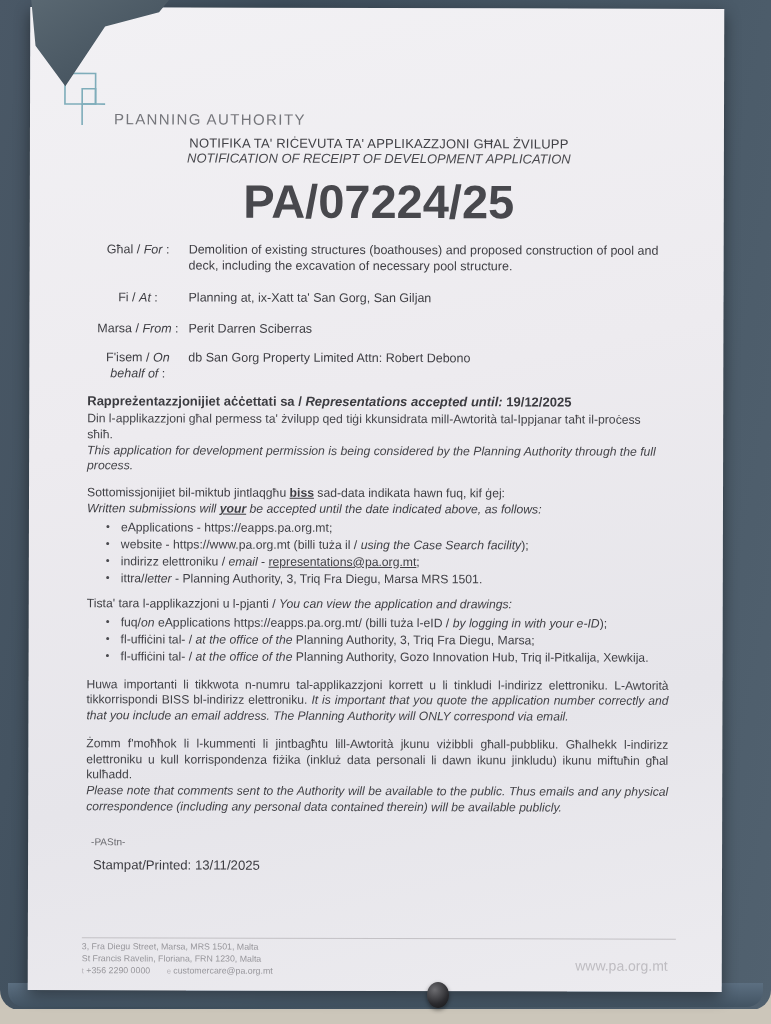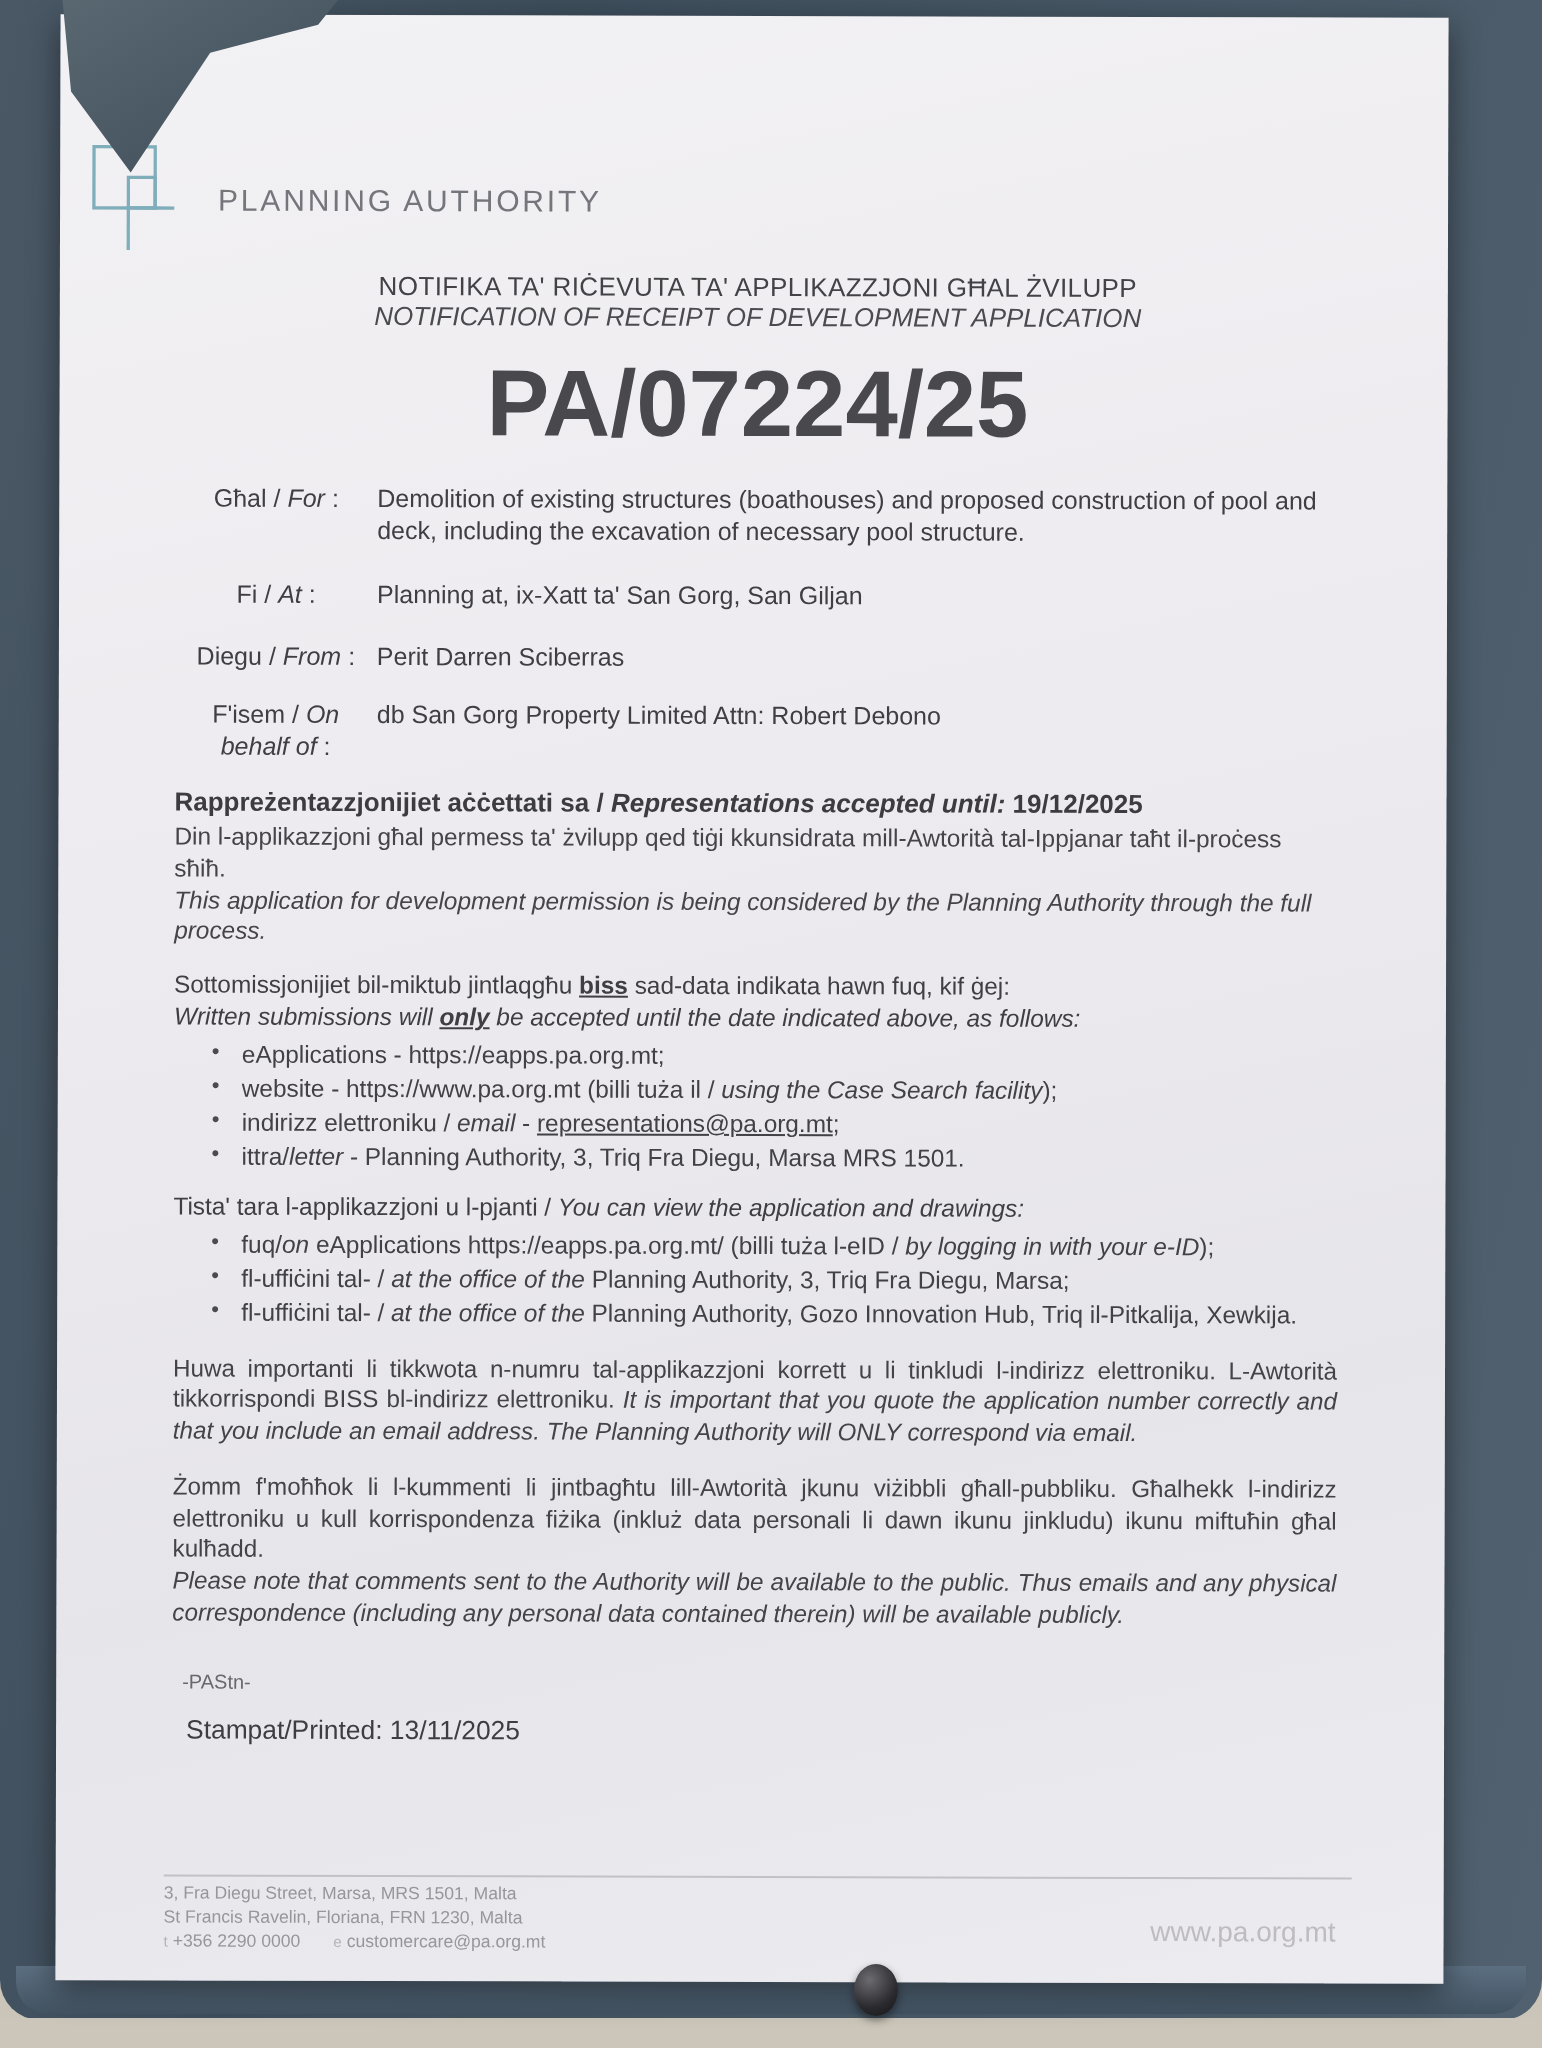--- a/index.html
+++ b/index.html
@@ -32,21 +32,21 @@
     position:absolute;left:27px;top:0;width:142px;height:88px;
     background:linear-gradient(150deg,#5a6872,#3e4c58);
     clip-path:polygon(3% 0,100% 0,93% 14%,55% 30%,27% 98%,6% 52%);
   }
   .pin{
     position:absolute;left:427px;top:982px;width:22px;height:26px;border-radius:50%;
     background:radial-gradient(circle at 35% 30%,#6c6c70,#2b2b2f 60%,#141416);
     box-shadow:0 2px 4px rgba(0,0,0,.45);
   }
   
-  .brand-row{position:absolute;top:64px;left:15px;display:flex;align-items:center;gap:20px;}
+  .brand-row{position:absolute;top:64px;left:33px;display:flex;align-items:flex-end;gap:7px;}
   .logo-svg{display:block;}
   .logo-svg path{fill:none;stroke:#7fadba;stroke-width:1.7;}
   .brand{margin-top:3px;font-size:15px;letter-spacing:1.4px;color:#75767b;font-weight:400;}
   
   .content{position:absolute;left:0;top:0;right:0;padding:128px 54px 0 58px;color:#3e3e43;}
   .title-mt{text-align:center;font-size:13px;color:#424247;letter-spacing:.2px;}
   .title-en{text-align:center;font-size:13px;font-style:italic;color:#4a4a4f;}
   .app-number{text-align:center;font-size:47px;line-height:1.04;font-weight:700;color:#48484d;margin:12px 0 15px;}
   .detail-row{display:flex;font-size:12.5px;line-height:1.32;margin-bottom:15px;}
   .detail-label{width:101px;flex:none;text-align:center;}
@@ -116,21 +116,21 @@
         <span>Fi</span>
         <span>/</span>
         <span class="it">At</span>
         <span>:</span>
       </div>
       <div class="detail-value">Planning at, ix-Xatt ta' San Gorg, San Giljan</div>
     </div>
 
     <div class="detail-row r3">
       <div class="detail-label">
-        <span>Diegu</span>
+        <span>Marsa</span>
         <span>/</span>
         <span class="it">From</span>
         <span>:</span>
       </div>
       <div class="detail-value">Perit Darren Sciberras</div>
     </div>
 
     <div class="detail-row r4">
       <div class="detail-label">
         <span>F'isem</span>
@@ -148,21 +148,21 @@
       <span>19/12/2025</span>
     </div>
 
     <div class="rep-para">
       <span class="block">Din l-applikazzjoni għal permess ta' żvilupp qed tiġi kkunsidrata mill-Awtorità tal-Ippjanar taħt il-proċess sħiħ.</span>
       <span class="block it">This application for development permission is being considered by the Planning Authority through the full process.</span>
     </div>
 
     <div class="sub-intro">
       <span class="block"><span>Sottomissjonijiet bil-miktub jintlaqgħu </span><span class="bd un">biss</span><span> sad-data indikata hawn fuq, kif ġej:</span></span>
-      <span class="block"><span class="it">Written submissions will </span><span class="it bd un">only</span><span class="it"> be accepted until the date indicated above, as follows:</span></span>
+      <span class="block"><span class="it">Written submissions will </span><span class="it bd un">your</span><span class="it"> be accepted until the date indicated above, as follows:</span></span>
     </div>
 
     <ul class="bullets">
       <li>
         <span class="dot">•</span>
         <span class="btext"><span>eApplications - https://eapps.pa.org.mt;</span></span>
       </li>
       <li>
         <span class="dot">•</span>
         <span class="btext"><span>website -  https://www.pa.org.mt (billi tuża il / </span><span class="it">using the Case Search facility</span><span>);</span></span>

